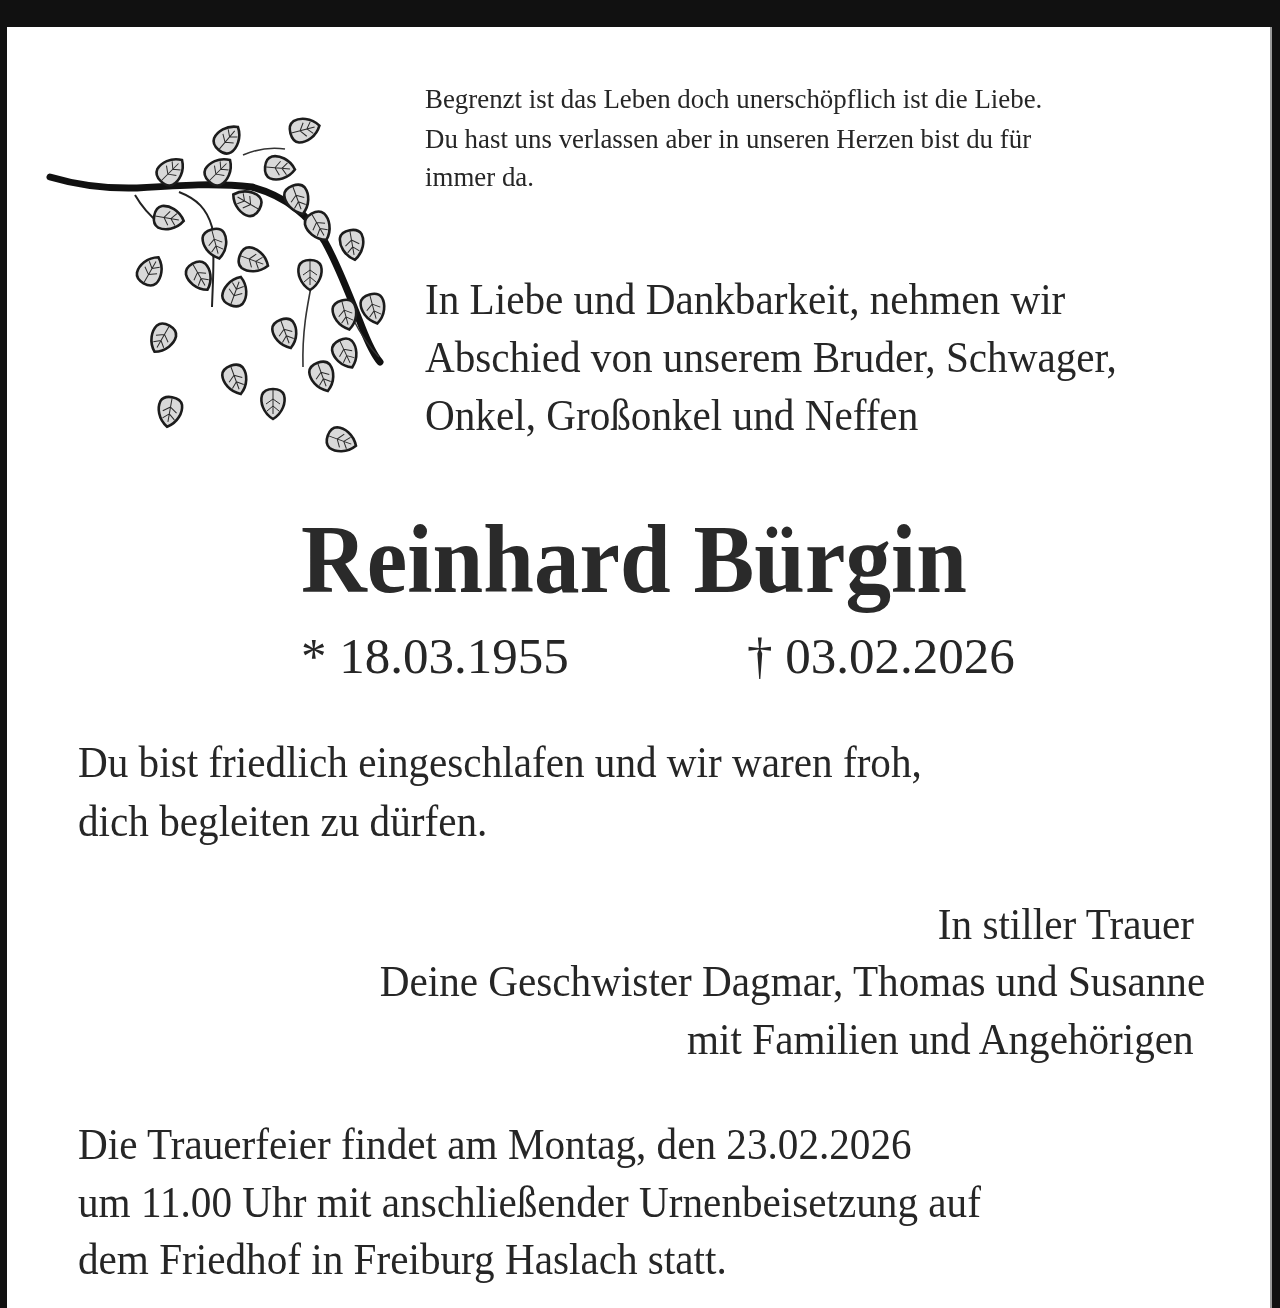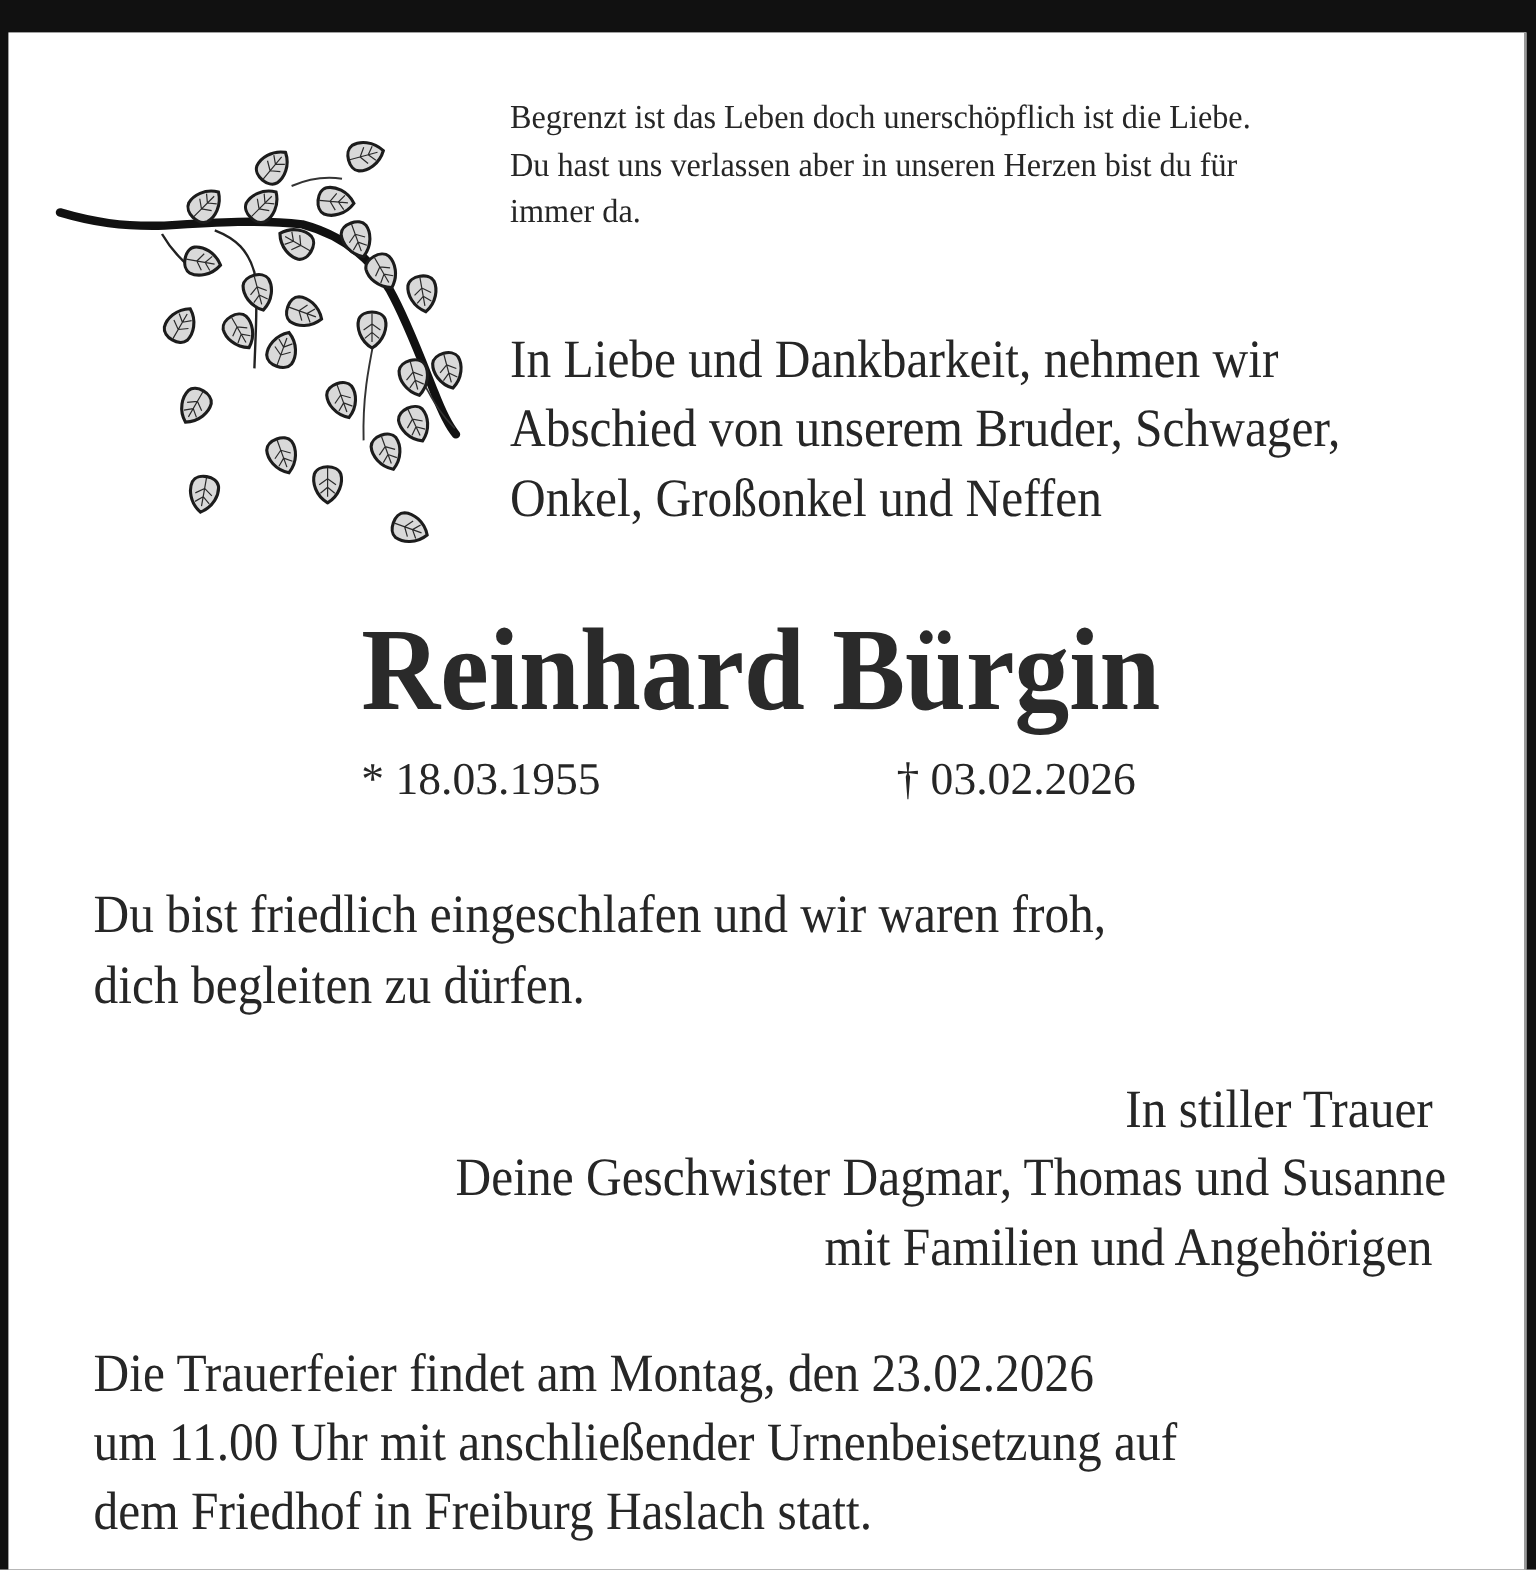--- a/index.html
+++ b/index.html
@@ -20,21 +20,21 @@
     border-bottom: 2px solid #9a9a9a;
     box-sizing: border-box;
     margin-top: 20px;
   }
   .abs { position: absolute; white-space: pre; }
   .illustration { position: absolute; left: 0; top: 0; width: 420px; height: 450px; }
 
   .quote-line { font-size: 28px; line-height: 1; left: 418px; transform-origin: left top; transform: scaleX(0.96); }
   .intro-line { font-size: 45px; line-height: 1; left: 418px; transform-origin: left top; transform: scaleX(0.915); }
   .name { font-size: 98px; font-weight: bold; line-height: 1; left: 294px; color: #2a2a2a; transform-origin: left top; transform: scaleX(0.93); }
-  .date { font-size: 38px; line-height: 1; }
+  .date { font-size: 51px; line-height: 1; }
   .body-line { font-size: 45px; line-height: 1; left: 71px; transform-origin: left top; transform: scaleX(0.915); }
   .sign-line { font-size: 45px; line-height: 1; right: 65px; text-align: right; transform-origin: right top; transform: scaleX(0.915); }
 </style>
 </head>
 <body>
 
 <div class="card">
 
   <svg class="illustration" viewBox="0 0 420 450" xmlns="http://www.w3.org/2000/svg">
     <defs>

